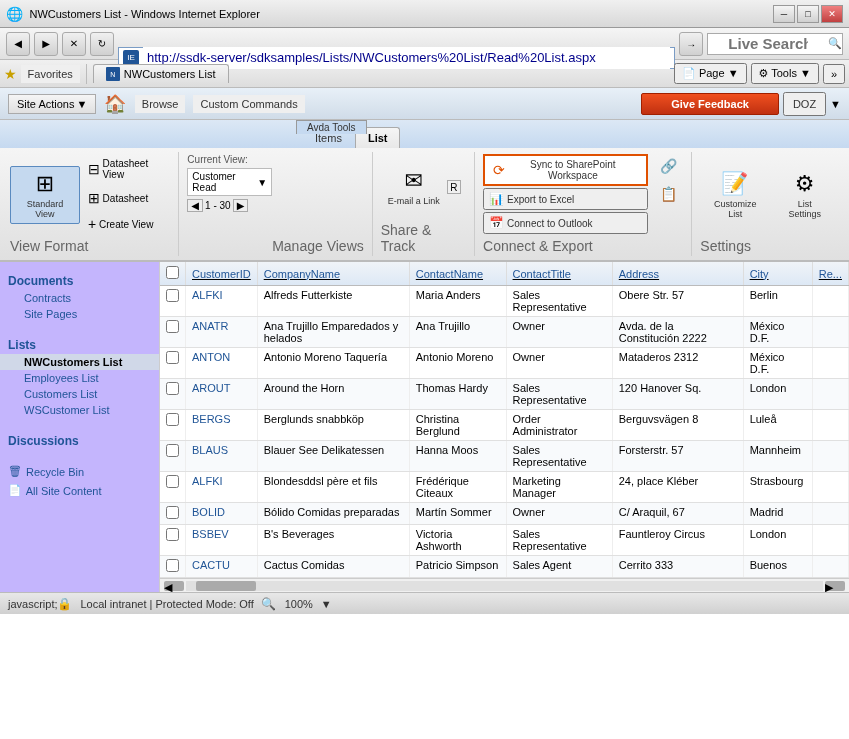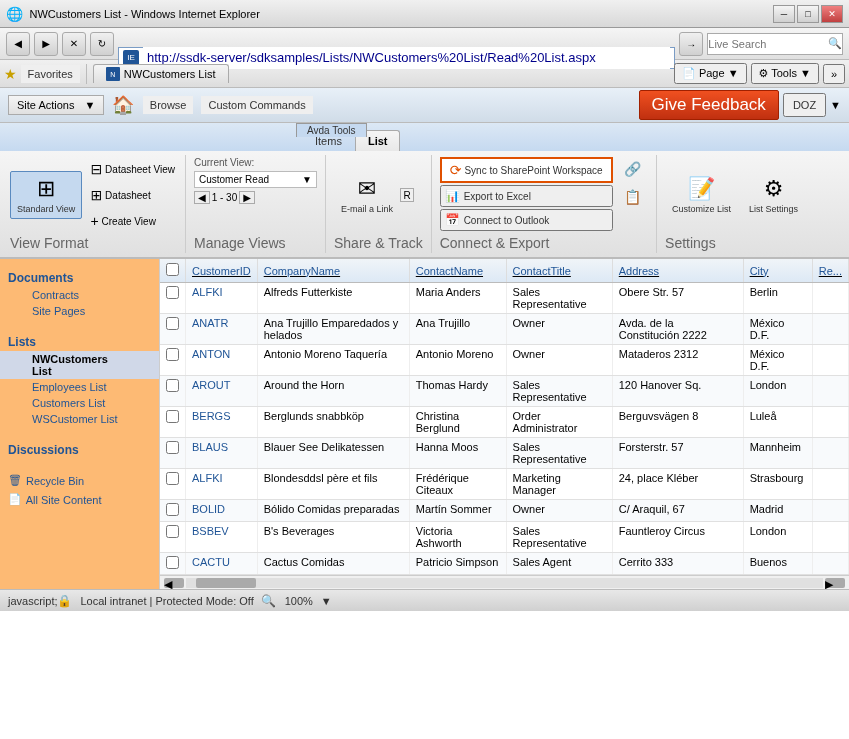--- a/index.html
+++ b/index.html
@@ -13,21 +13,21 @@
 
     .browser-toolbar { background: linear-gradient(to bottom, #f5f5f5, #e0e0e0); border-bottom: 1px solid #bbb; padding: 3px 6px; display: flex; align-items: center; gap: 4px; height: 32px; }
     .nav-btn { width: 24px; height: 24px; background: linear-gradient(to bottom, #f0f0f0, #d0d0d0); border: 1px solid #aaa; border-radius: 3px; cursor: pointer; display: flex; align-items: center; justify-content: center; font-size: 10px; }
     .address-bar { flex: 1; height: 22px; border: 1px solid #7a9cc5; background: white; padding: 0 4px; font-size: 11px; color: #00008b; }
 
     
     .ribbon { background: linear-gradient(to bottom, #f5f5f5, #e8e8e8); border-bottom: 2px solid #bbb; }
     .ribbon-tabs-row { display: flex; align-items: flex-end; padding: 0 6px; background: linear-gradient(to bottom, #dce8f5, #c5d9f0); height: 28px; position: relative; }
     .ribbon-tab { padding: 4px 12px; font-size: 11px; cursor: pointer; border: 1px solid transparent; border-bottom: none; border-radius: 3px 3px 0 0; color: #333; background: transparent; display: flex; align-items: center; }
     .ribbon-tab.active { background: linear-gradient(to bottom, #f5f5f5, #e8e8e8); border-color: #aaa; color: #000; font-weight: bold; }
-    .give-feedback-btn { margin-left: auto; background: linear-gradient(to bottom, #f05020, #c03010); color: white; border: 1px solid #a02000; padding: 4px 12px; font-size: 17px; font-weight: normal; cursor: pointer; border-radius: 2px; }
+    .give-feedback-btn { margin-left: auto; background: linear-gradient(to bottom, #f05020, #c03010); color: white; border: 1px solid #a02000; padding: 4px 29px; font-size: 11px; font-weight: bold; cursor: pointer; border-radius: 2px; }
     .doz-btn { color: #333; font-size: 11px; padding: 4px 8px; cursor: pointer; }
 
     .ribbon-content { padding: 4px 6px 4px; display: flex; align-items: stretch; gap: 0; background: linear-gradient(to bottom, #f5f5f5, #e0e0e0); min-height: 80px; }
     .ribbon-group-label { font-size: 14px; color: #666; margin-top: auto; padding-top: 2px; }
 
     .big-btn { display: flex; flex-direction: column; align-items: center; justify-content: center; padding: 4px 6px; cursor: pointer; border: 1px solid transparent; border-radius: 2px; min-width: 48px; }
     .big-btn .btn-label { font-size: 9px; text-align: center; margin-top: 2px; color: #333; }
     .big-btn.active { background: #c5d9ef; border-color: #5a8abf; }
 
     .small-btn { display: flex; align-items: center; gap: 3px; padding: 3px 5px; cursor: pointer; border: 1px solid transparent; border-radius: 2px; font-size: 10px; }
@@ -37,23 +37,23 @@
 
     
     .sync-btn { background: white; border: 2px solid #e05000; padding: 3px 8px; font-size: 10px; cursor: pointer; display: flex; align-items: center; gap: 3px; color: #333; }
     .export-btn { font-size: 10px; padding: 2px 4px; cursor: pointer; display: flex; align-items: center; gap: 3px; color: #333; }
     .outlook-btn { font-size: 10px; padding: 2px 4px; cursor: pointer; display: flex; align-items: center; gap: 3px; color: #333; }
 
     
     .sp-container { display: flex; flex: 1; overflow: hidden; background: white; }
 
     
-    .left-nav { width: 160px; background: #fdba74; border-right: 1px solid #ccc; overflow-y: auto; padding: 8px 0; flex-shrink: 0; }
+    .left-nav { width: 160px; background: #c4b5fd; border-right: 1px solid #ccc; overflow-y: auto; padding: 8px 0; flex-shrink: 0; }
     .nav-section-title { font-size: 12px; font-weight: bold; color: #1f5496; padding: 4px 8px 2px; }
-    .nav-item { font-size: 11px; padding: 2px 32px; color: #1f5496; cursor: pointer; }
+    .nav-item { font-size: 11px; padding: 2px 24px; color: #1f5496; cursor: pointer; }
     .nav-item.active { background: #d0d8e8; color: #000; font-weight: bold; }
     .nav-separator { height: 12px; }
     .nav-icon-item { display: flex; align-items: center; gap: 4px; padding: 3px 8px; font-size: 11px; color: #1f5496; cursor: pointer; }
 
     
     .content-area { flex: 1; overflow: hidden; display: flex; flex-direction: column; }
 
     
     .list-table-wrapper { overflow: auto; flex: 1; }
     table { border-collapse: collapse; width: 100%; font-size: 11px; }
@@ -69,21 +69,21 @@
     .status-right { display: flex; align-items: center; gap: 8px; }
 
     
     .h-scrollbar { height: 14px; background: #f0f0f0; border-top: 1px solid #ccc; display: flex; align-items: center; }
     .tab { padding: 2px 12px; font-size: 11px; background: linear-gradient(to bottom, #f5f5f5, #e0e0e0); border: 1px solid #aaa; border-bottom: none; border-radius: 3px 3px 0 0; cursor: pointer; display: flex; align-items: center; gap: 4px; }
     .ie-toolbar-row { background: linear-gradient(to bottom, #f0f0f0, #ddd); border-bottom: 1px solid #bbb; padding: 2px 4px; display: flex; align-items: center; gap: 4px; height: 28px; }
     .ie-btn { display: flex; align-items: center; gap: 2px; padding: 2px 6px; font-size: 11px; cursor: pointer; color: #333; border: 1px solid transparent; }
     .ie-sep { width: 1px; height: 20px; background: #bbb; margin: 0 2px; }
     .page-tools-btn { display: flex; align-items: center; gap: 2px; padding: 2px 6px; font-size: 11px; cursor: pointer; }
 
-    .site-actions-btn { background: linear-gradient(to bottom, #f5f5f5, #e0e0e0); border: 1px solid #aaa; padding: 3px 8px; cursor: pointer; font-size: 11px; display: flex; align-items: center; gap: 10px; }
+    .site-actions-btn { background: linear-gradient(to bottom, #f5f5f5, #e0e0e0); border: 1px solid #aaa; padding: 3px 8px; cursor: pointer; font-size: 11px; display: flex; align-items: center; gap: 2px; }
     .sp-header { background: linear-gradient(to bottom, #e8f0f8, #d0dce8); border-bottom: 1px solid #bbb; padding: 2px 8px; display: flex; align-items: center; gap: 8px; min-height: 32px; }
   </style>
 </head>
 <body>
 
 <div>
 
   <div class="browser-titlebar">
     <span style="font-size:14px;">🌐</span>
     <span style="font-size:11px;">NWCustomers List - Windows Internet Explorer</span>
@@ -98,21 +98,21 @@
     <button class="nav-btn">◀</button>
     <button class="nav-btn">▶</button>
     <button class="nav-btn">✕</button>
     <button class="nav-btn">↻</button>
     <div style="display:flex;align-items:center;flex:1;border:1px solid #7a9cc5;background:white;height:22px;padding:0 4px;margin-top:28px;">
       <span style="width:16px;height:16px;background:#1f5496;color:white;font-size:8px;display:flex;align-items:center;justify-content:center;border-radius:2px;margin-right:4px;">IE</span>
       <input type="text" class="address-bar" style="border: none; flex: 1 1 0%; outline: none; font-size: 13px; color: rgb(0, 0, 139);" value="http://ssdk-server/sdksamples/Lists/NWCustomers%20List/Read%20List.aspx">
     </div>
     <button class="nav-btn">→</button>
     <div style="display:flex;align-items:center;border:1px solid #aaa;height:22px;background:white;">
-      <input type="text" style="border: none; outline: none; width: 120px; font-size: 11px; padding: 0px 0;" placeholder="Live Search">
+      <input type="text" style="border: none; outline: none; width: 120px; font-size: 15px; padding: 0px 20px; font-weight: bold;" placeholder="Live Search">
       <button style="border:none;background:transparent;cursor:pointer;font-size:11px;">🔍</button>
     </div>
   </div>
 
   <div class="ie-toolbar-row">
     <span style="color:#c8a000;font-size:14px;">★</span>
     <button class="ie-btn">Favorites</button>
     <div class="ie-sep"></div>
 
     <div class="tab">
@@ -168,21 +168,21 @@
             </div>
             <div class="small-btn">
               <span style="font-size:14px;">+</span>
               <span>Create View</span>
             </div>
           </div>
         </div>
         <div class="ribbon-group-label">View Format</div>
       </div>
 
-      <div style="display:flex;flex-direction:column;border-right:1px solid #ccc;padding:2px 8px;min-width:140px;">
+      <div style="display:flex;flex-direction:row;border-right:1px solid #ccc;padding:2px 8px;min-width:140px;">
         <div style="flex:1;display:flex;flex-direction:column;gap:3px;">
           <div style="font-size:10px;color:#555;">Current View:</div>
           <div class="ribbon-dropdown">
             <span>Customer Read</span>
             <span style="margin-left:auto;">▼</span>
           </div>
           <div style="display:flex;align-items:center;gap:2px;font-size:10px;">
             <button style="border:1px solid #aaa;background:#eee;cursor:pointer;padding:0 3px;font-size:10px;">◀</button>
             <span>1 - 30</span>
             <button style="border:1px solid #aaa;background:#eee;cursor:pointer;padding:0 3px;font-size:10px;">▶</button>

